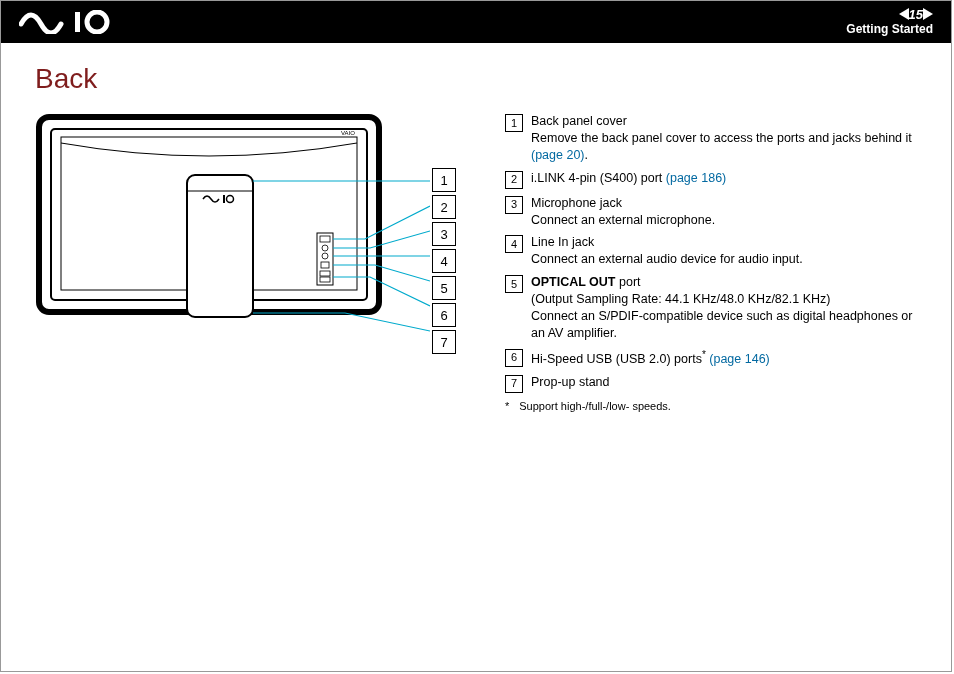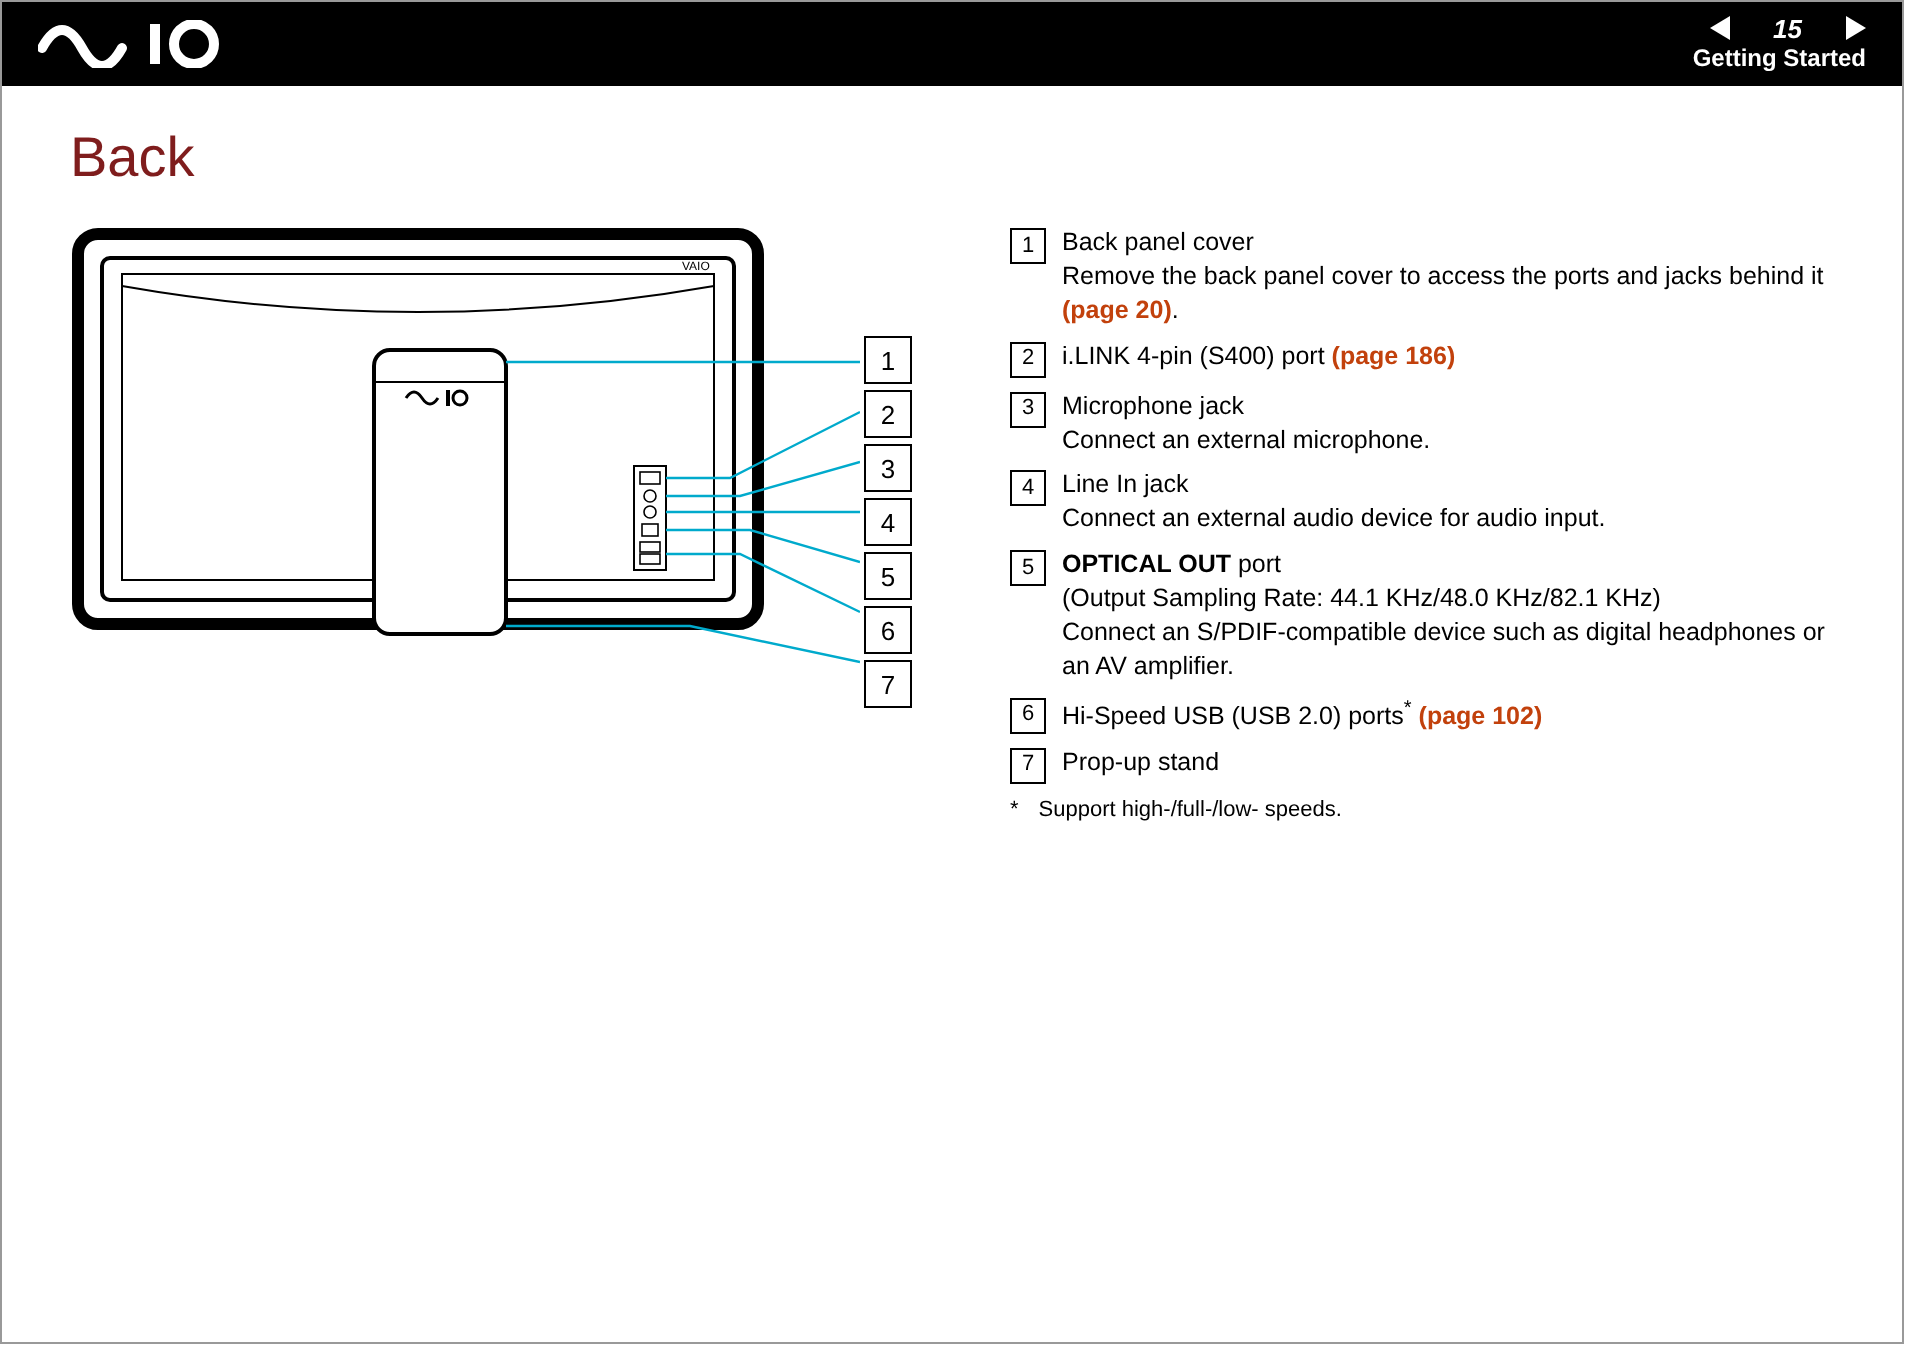--- a/index.html
+++ b/index.html
@@ -31,21 +31,21 @@
   .logo svg { display: block; }
   .header-right {
     display: flex;
     flex-direction: column;
     align-items: flex-end;
     font-size: 12px;
     line-height: 1.15;
   }
   .page-nav {
     display: flex;
-    gap: 22px;
+    gap: 0;
     font-weight: bold;
     font-style: italic;
     font-size: 13px;
   }
   .nav-arrow {
     width: 0; height: 0;
     border-top: 6px solid transparent;
     border-bottom: 6px solid transparent;
   }
   .nav-left { border-right: 10px solid #fff; }
@@ -114,21 +114,21 @@
     flex: 0 0 16px;
     height: 16px;
     border: 1px solid #000;
     font-size: 11px;
     display: flex;
     align-items: center;
     justify-content: center;
     margin-top: 1px;
   }
   .item .body { flex: 1; }
-  .link { color: #c2410c; font-weight: bold; }
+  .link { color: #0369a1; }
   .bold { font-weight: bold; margin-top: 28px; }
   .footnote {
     display: flex;
     gap: 10px;
     font-size: 11px;
     margin-top: 6px;
     font-family: Arial, Helvetica, sans-serif;
   }
   .fn-star { font-size: 11px; }
   .sup { font-size: 10px; vertical-align: super; }
@@ -257,21 +257,21 @@
           <div class="body">
             <span class="bold">OPTICAL OUT</span><span> port</span><br>
             <span>(Output Sampling Rate: 44.1 KHz/48.0 KHz/82.1 KHz)</span><br>
             <span>Connect an S/PDIF-compatible device such as digital headphones or an AV amplifier.</span>
           </div>
         </div>
 
         <div class="item">
           <div class="num">6</div>
           <div class="body">
-            <span>Hi-Speed USB (USB 2.0) ports</span><span class="sup">*</span><span> </span><span class="link">(page 102)</span>
+            <span>Hi-Speed USB (USB 2.0) ports</span><span class="sup">*</span><span> </span><span class="link">(page 146)</span>
           </div>
         </div>
 
         <div class="item">
           <div class="num">7</div>
           <div class="body">
             <span>Prop-up stand</span>
           </div>
         </div>
 

